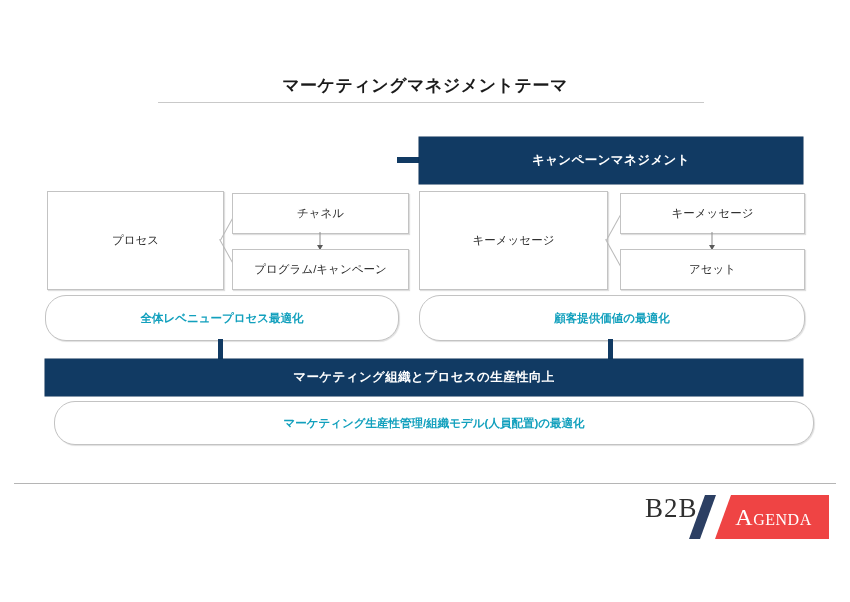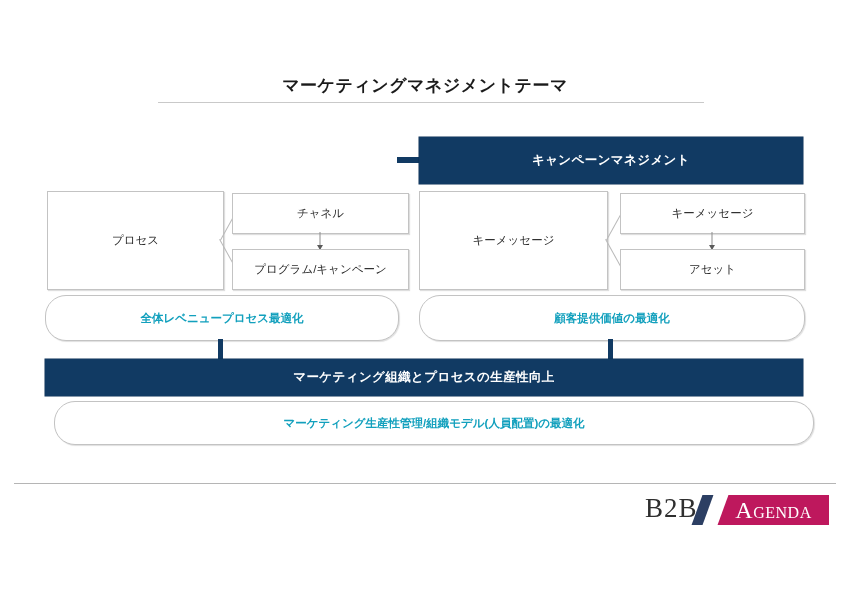--- a/index.html
+++ b/index.html
@@ -82,22 +82,22 @@
   .logo{
     position:absolute;left:645px;top:495px;
     height:32px;display:flex;
   }
   .logo-b2b{
     font-family:"Liberation Serif","DejaVu Serif",serif;
     font-size:27px;color:#2f2f2f;letter-spacing:1px;line-height:1;
   }
   .logo-mark{
     position:relative;margin-left:9px;
-    height:30px;width:122px;
-    background:#be185d;
+    height:44px;width:122px;
+    background:#ef4444;
     display:flex;align-items:center;justify-content:center;
   }
   .logo-mark .slash{
     position:absolute;left:-10px;top:0;height:100%;width:26px;
     background:#ffffff;
     transform:skewX(-20deg);
   }
   .logo-mark .slash:after{
     content:"";position:absolute;left:0;top:0;height:100%;width:11px;
     background:#2c3f63;

